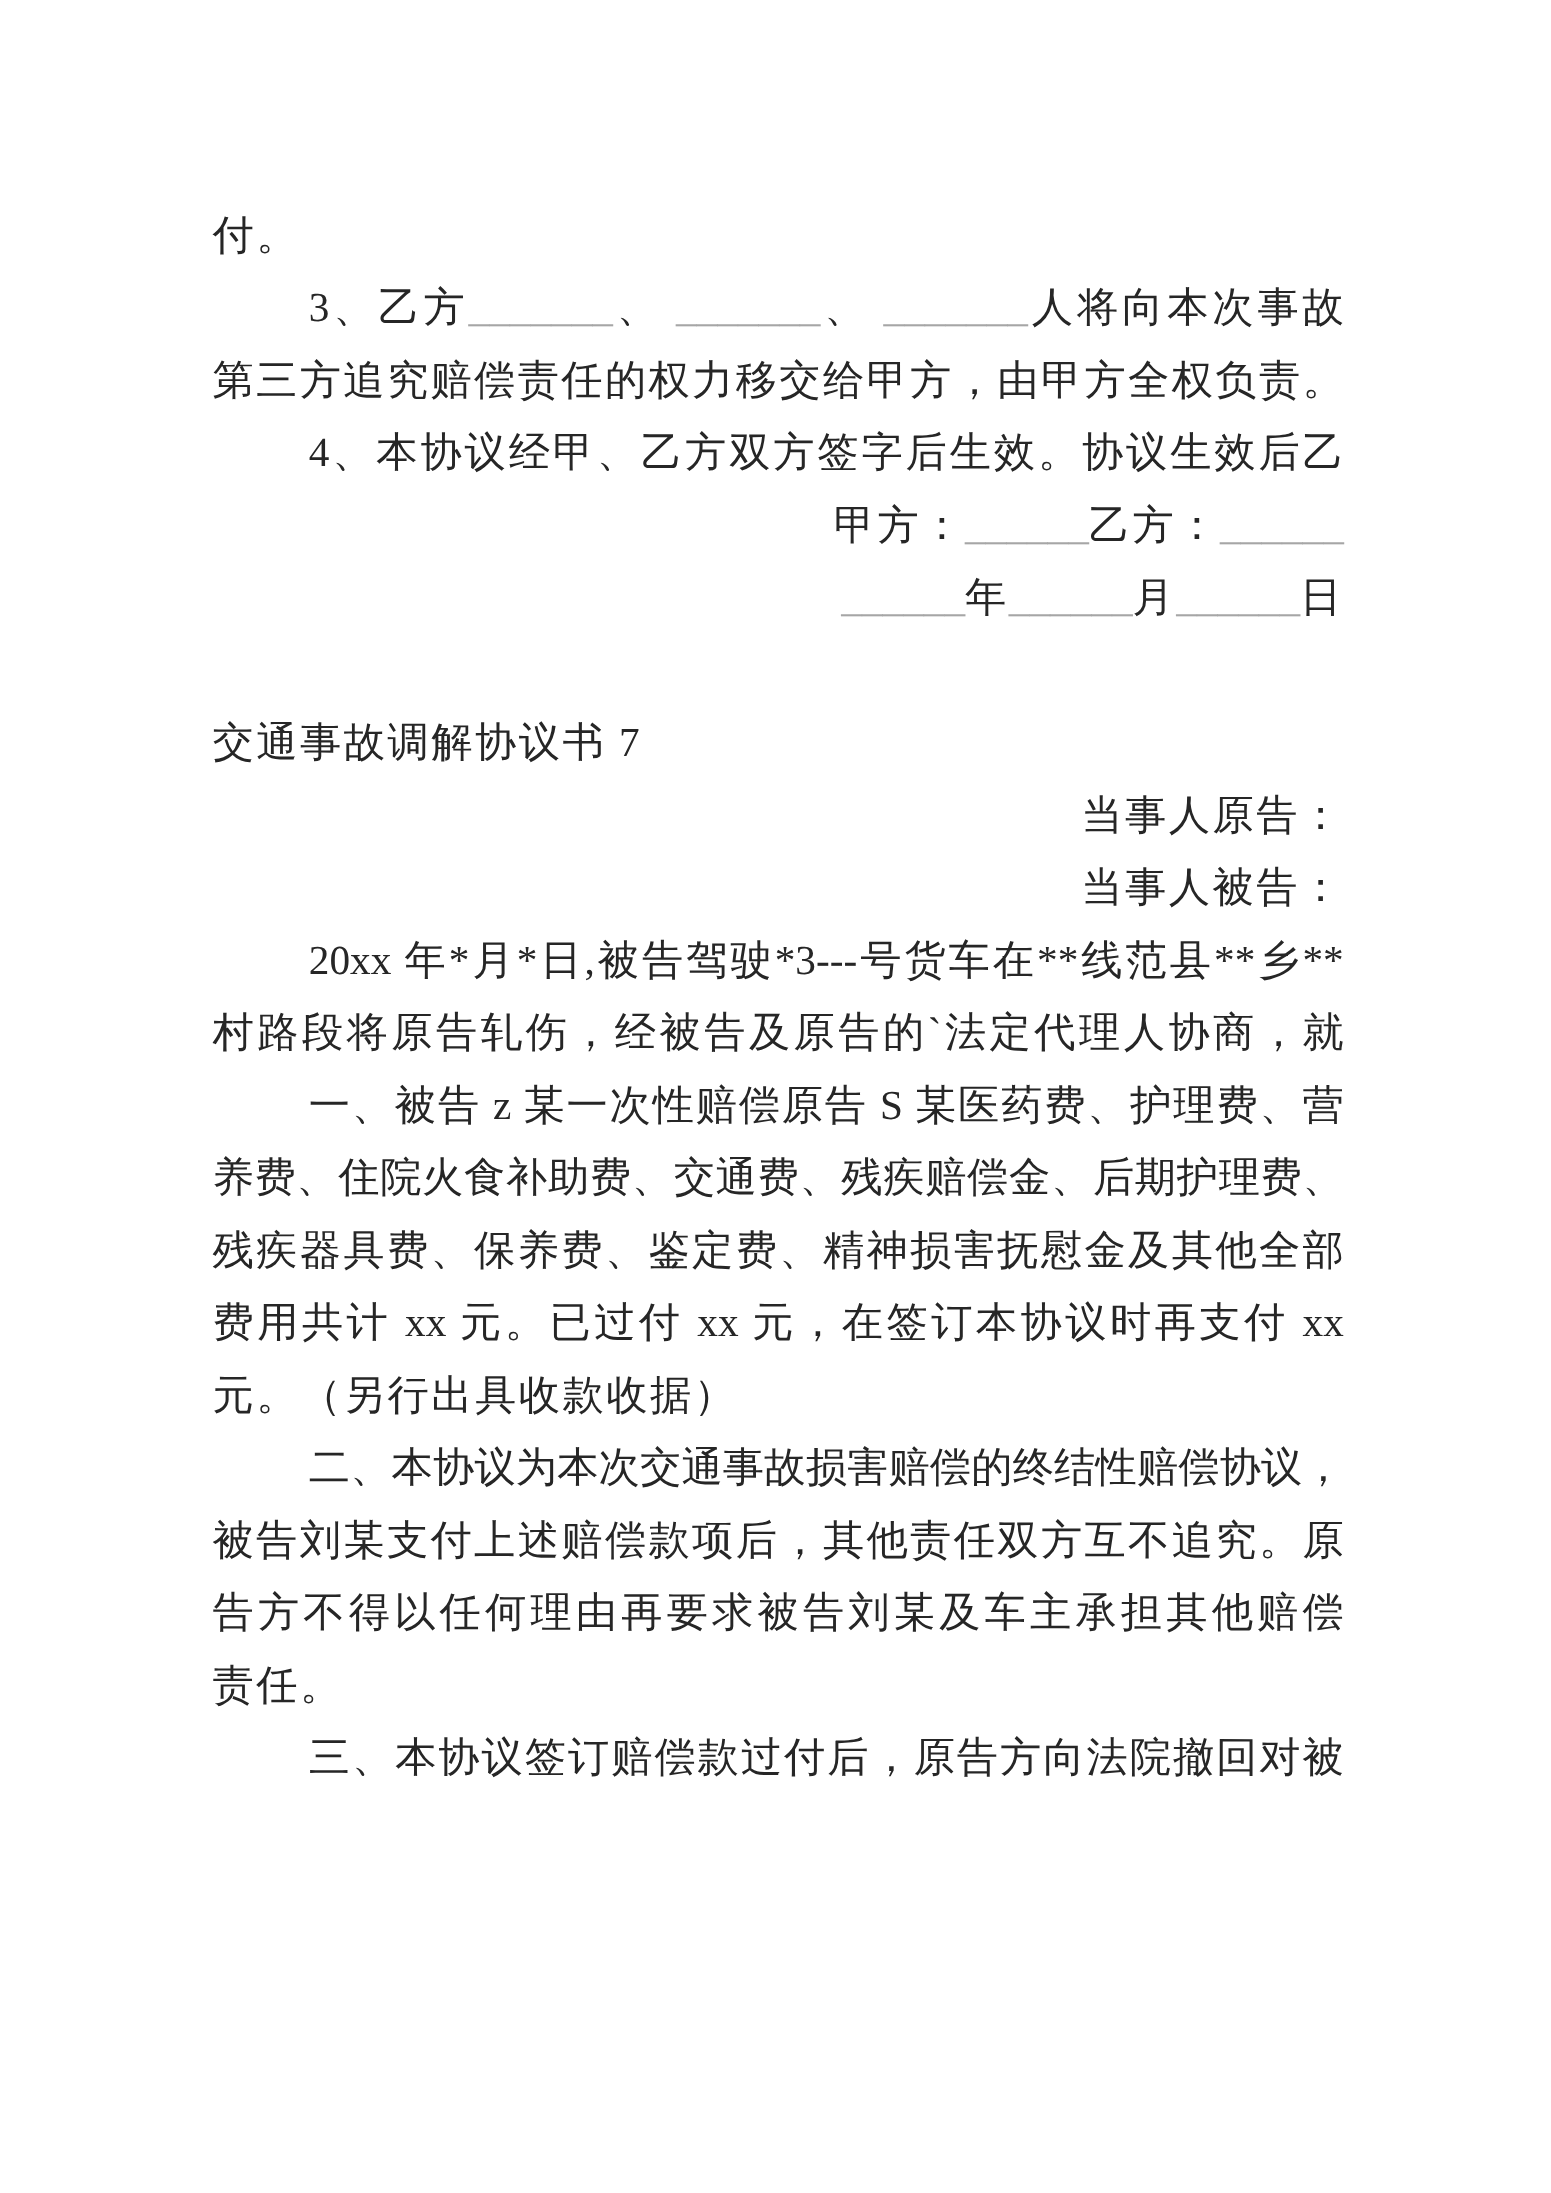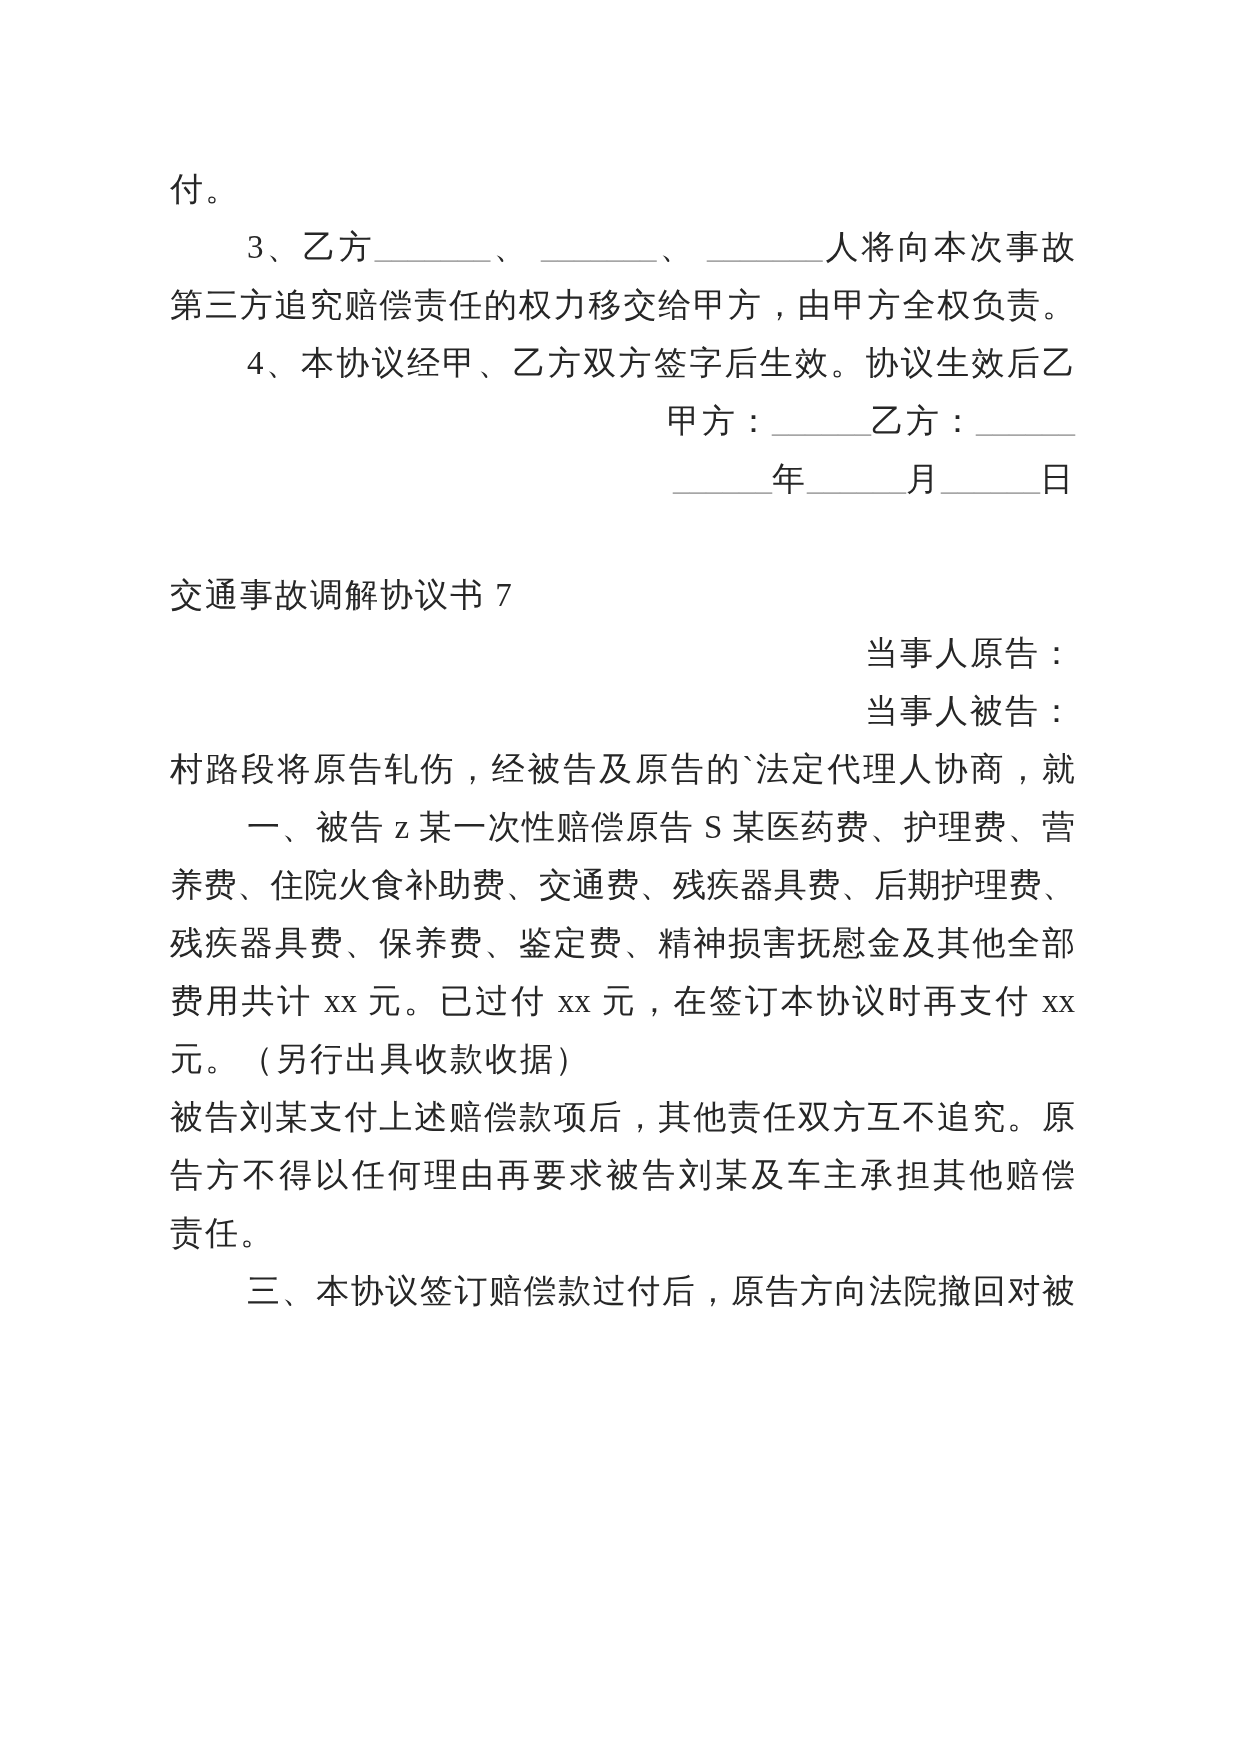--- a/index.html
+++ b/index.html
@@ -55,24 +55,26 @@
       <div class="doc-line"><span class="text-run">付。</span></div>
       <div class="doc-line indent justify"><span class="text-run">3、乙方</span><span class="blank">_______</span><span class="text-run">、 </span><span class="blank">_______</span><span class="text-run">、 </span><span class="blank">_______</span><span class="text-run">人将向本次事故</span></div>
       <div class="doc-line justify"><span class="text-run">第三方追究赔偿责任的权力移交给甲方，由甲方全权负责。</span></div>
       <div class="doc-line indent justify"><span class="text-run">4、本协议经甲、乙方双方签字后生效。协议生效后乙</span></div>
       <div class="doc-line indent"><span class="text-run">甲方：</span><span class="blank">______</span><span class="text-run">乙方：</span><span class="blank">______</span></div>
       <div class="doc-line indent"><span class="blank">______</span><span class="text-run">年</span><span class="blank">______</span><span class="text-run">月</span><span class="blank">______</span><span class="text-run">日</span></div>
       <div class="doc-line spacer"></div>
       <div class="doc-line"><span class="text-run">交通事故调解协议书 7</span></div>
       <div class="doc-line indent"><span class="text-run">当事人原告：</span></div>
       <div class="doc-line indent"><span class="text-run">当事人被告：</span></div>
+      <div class="doc-line indent justify"><span class="text-run">20xx 年*月*日,被告驾驶*3---号货车在**线范县**乡**</span></div>
       <div class="doc-line justify"><span class="text-run">村路段将原告轧伤，经被告及原告的`法定代理人协商，就</span></div>
       <div class="doc-line indent justify"><span class="text-run">一、被告 z 某一次性赔偿原告 S 某医药费、护理费、营</span></div>
-      <div class="doc-line justify"><span class="text-run">养费、住院火食补助费、交通费、残疾器具费、后期护理费、</span></div>
+      <div class="doc-line justify"><span class="text-run">养费、住院火食补助费、交通费、残疾赔偿金、后期护理费、</span></div>
       <div class="doc-line justify"><span class="text-run">残疾器具费、保养费、鉴定费、精神损害抚慰金及其他全部</span></div>
       <div class="doc-line justify"><span class="text-run">费用共计 xx 元。已过付 xx 元，在签订本协议时再支付 xx</span></div>
       <div class="doc-line"><span class="text-run">元。（另行出具收款收据）</span></div>
+      <div class="doc-line indent justify"><span class="text-run">二、本协议为本次交通事故损害赔偿的终结性赔偿协议，</span></div>
       <div class="doc-line justify"><span class="text-run">被告刘某支付上述赔偿款项后，其他责任双方互不追究。原</span></div>
       <div class="doc-line justify"><span class="text-run">告方不得以任何理由再要求被告刘某及车主承担其他赔偿</span></div>
       <div class="doc-line"><span class="text-run">责任。</span></div>
       <div class="doc-line indent justify"><span class="text-run">三、本协议签订赔偿款过付后，原告方向法院撤回对被</span></div>
     </div>
 </div>
 
 </body></html>

